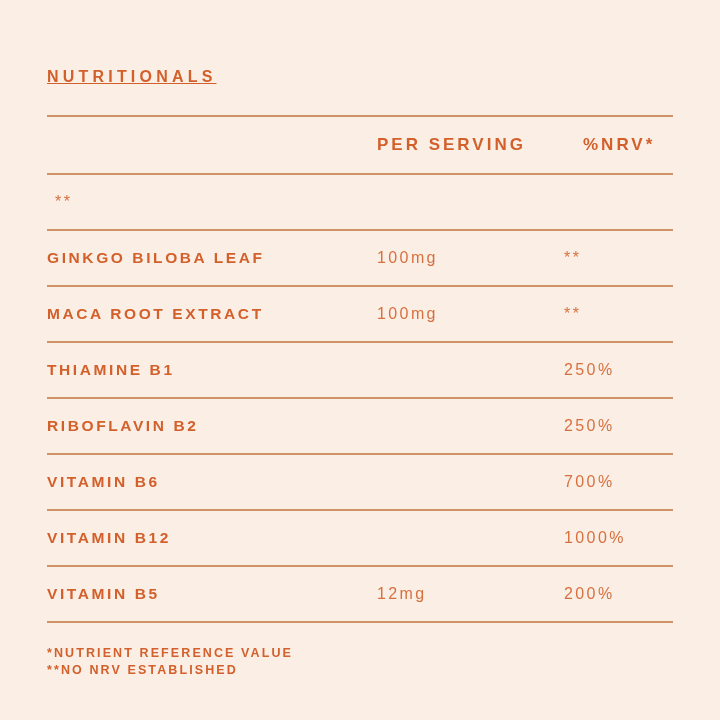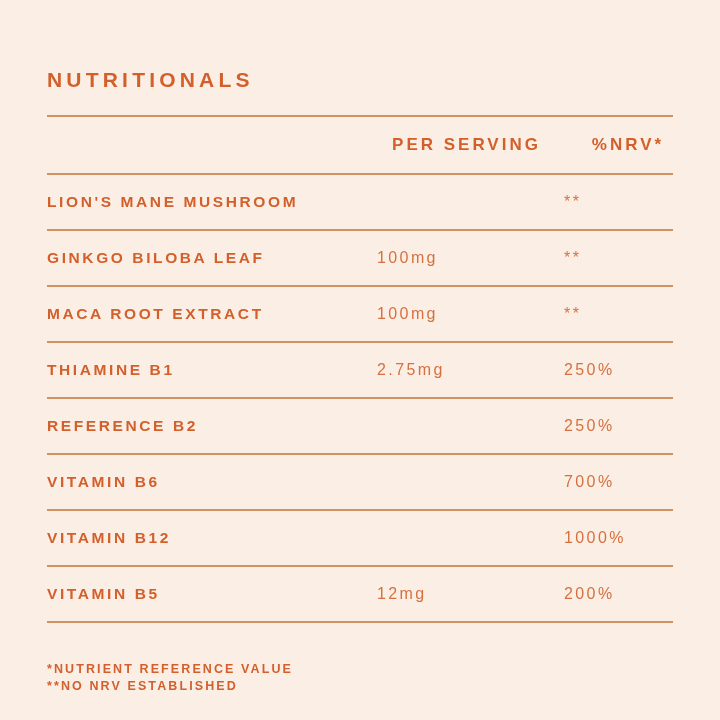--- a/index.html
+++ b/index.html
@@ -9,92 +9,90 @@
   html,body{width:720px;height:720px;}
   body{
     background:var(--bg);
     font-family:"Liberation Sans", sans-serif;
     color:var(--accent);
     overflow:hidden;
   }
   .sheet{position:relative;width:720px;height:720px;}
   .title{
     position:absolute;left:47px;top:68px;
-    font-size:21px;font-weight:bold;letter-spacing:4.2px;
+    font-size:16px;font-weight:bold;letter-spacing:4.2px;
     color:var(--accent);
+    text-decoration:underline;
   }
   .table{
     position:absolute;left:47px;top:115px;width:626px;
     border-top:2px solid var(--divider);
   }
   .row{
     display:flex;align-items:center;
     height:56px;border-bottom:2px solid var(--divider);
   }
   .row.header{height:58px;}
   .c1{flex:1;}
   .c2{width:179px;}
   .c3{width:109px;margin-left:8px;}
   .hdr{
-    font-size:17px;font-weight:bold;letter-spacing:3px;color:var(--accent);text-align:center;
+    font-size:17px;font-weight:bold;letter-spacing:3px;color:var(--accent);
   }
   .hdr3{padding-left:19px;}
   .label{
     font-size:15.5px;font-weight:bold;letter-spacing:2.6px;color:var(--accent);
   }
   .value{
     font-size:16px;font-weight:normal;letter-spacing:2.4px;color:var(--value);
   }
   .footnotes{
     position:absolute;left:47px;top:645px;
     font-size:12.5px;font-weight:bold;letter-spacing:2.1px;line-height:17px;
     color:var(--foot);
-    margin-top:16px;
   }
 </style>
 </head>
 <body>
 
 <div class="sheet">
 
   <div class="title">NUTRITIONALS</div>
 
   <div class="table">
 
     <div class="row header">
       <div class="c1"></div>
       <div class="c2 hdr">PER SERVING</div>
       <div class="c3 hdr hdr3">%NRV*</div>
     </div>
 
     <div class="row">
-      <div class="c1 label">LION'S MANE MUSHROOM</div>
       <div class="c3 value">**</div>
     </div>
 
     <div class="row">
       <div class="c1 label">GINKGO BILOBA LEAF</div>
       <div class="c2 value">100mg</div>
       <div class="c3 value">**</div>
     </div>
 
     <div class="row">
       <div class="c1 label">MACA ROOT EXTRACT</div>
       <div class="c2 value">100mg</div>
       <div class="c3 value">**</div>
     </div>
 
     <div class="row">
       <div class="c1 label">THIAMINE B1</div>
-      <div class="c2 value">2.75mg</div>
       <div class="c3 value">250%</div>
     </div>
 
     <div class="row">
-      <div class="c1 label">REFERENCE B2</div>
+      <div class="c1 label">RIBOFLAVIN B2</div>
       <div class="c3 value">250%</div>
     </div>
 
     <div class="row">
       <div class="c1 label">VITAMIN B6</div>
       <div class="c3 value">700%</div>
     </div>
 
     <div class="row">
       <div class="c1 label">VITAMIN B12</div>

